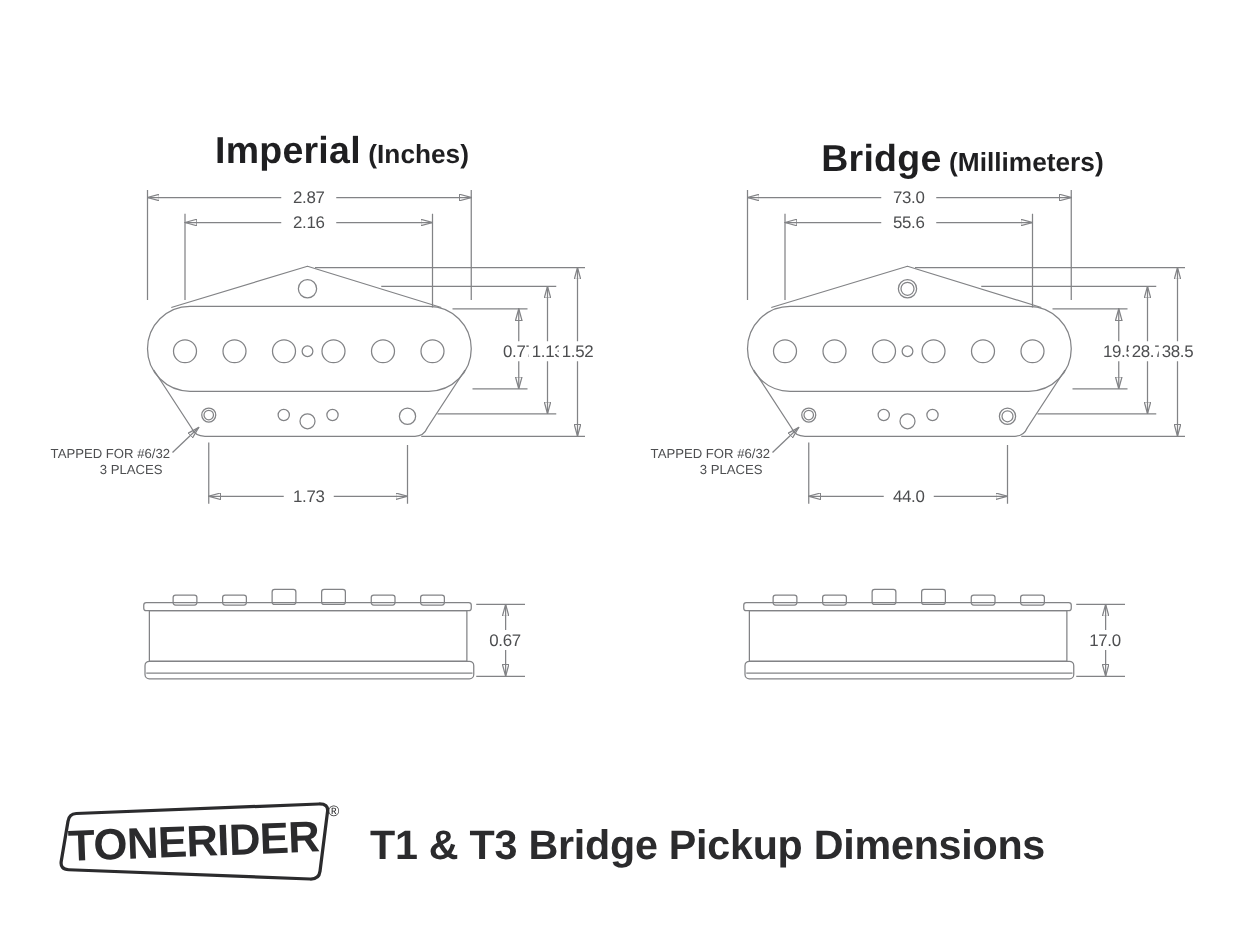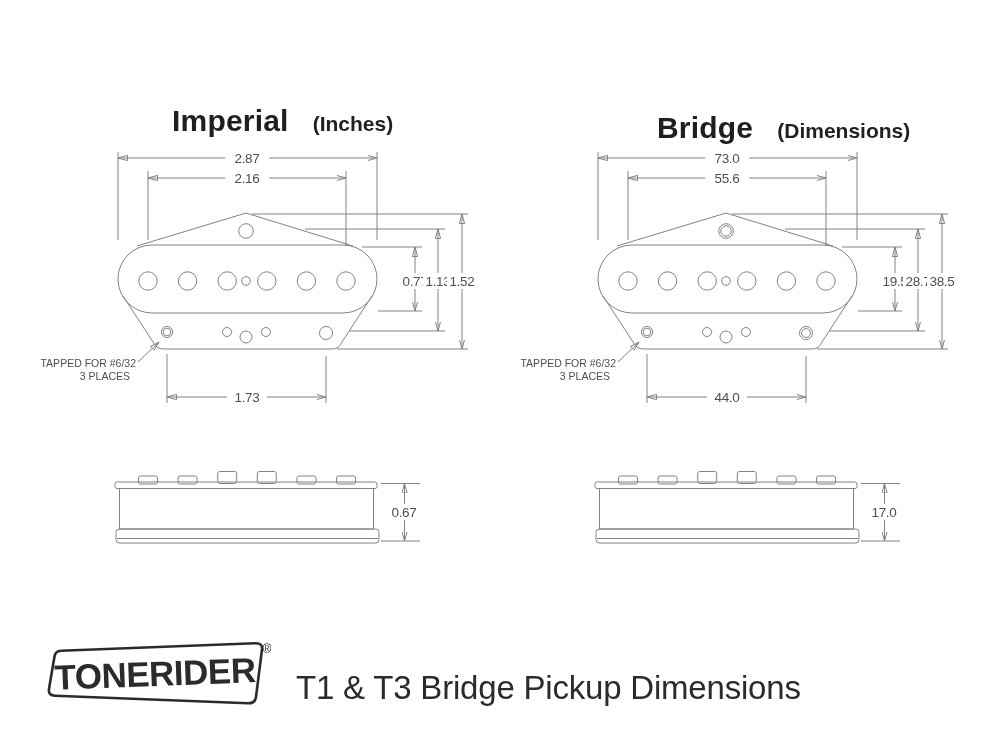--- a/index.html
+++ b/index.html
@@ -5,53 +5,53 @@
   :root{
     --line:#828386;
     --dimtext:#4d4e50;
     --dark:#2b2b2d;
   }
   html,body{margin:0;padding:0;background:#fff;}
   .page{
     position:relative;width:1000px;height:750px;background:#ffffff;
     font-family:"Liberation Sans",sans-serif;overflow:hidden;
   }
-  .heading{position:absolute;display:flex;align-items:baseline;gap:24px;color:#1f1f21;}
+  .heading{position:absolute;display:flex;align-items:baseline;gap:6px;color:#1f1f21;}
   .h-main{font-size:30px;font-weight:700;letter-spacing:.2px;}
   .h-sub{font-size:21px;font-weight:700;margin-top:20px;}
   #diagram{position:absolute;left:0;top:0;}
   #diagram line,#diagram path,#diagram rect,#diagram circle,#diagram polyline{
     fill:none;stroke:var(--line);stroke-width:1;
   }
   #diagram rect.tbg{fill:#ffffff;stroke:none;}
   #diagram text{stroke:none;fill:var(--dimtext);font-size:13.5px;letter-spacing:-0.3px;}
   #diagram text.dim{text-anchor:middle;dominant-baseline:central;}
   #diagram text.note{font-size:10.5px;text-anchor:end;dominant-baseline:central;letter-spacing:0;}
   .footer-title{
-    position:absolute;left:296px;top:657px;font-size:33px;font-weight:400;
-    color:var(--dark);letter-spacing:-0.2px;white-space:nowrap;margin-top:12px;
+    position:absolute;left:296px;top:657px;font-size:33px;font-weight:700;
+    color:var(--dark);letter-spacing:-0.2px;white-space:nowrap;
   }
   #logo{position:absolute;left:33px;top:634px;}
   #logo path{fill:none;stroke:var(--dark);stroke-width:2.6;stroke-linejoin:round;}
   #logo text{fill:var(--dark);}
   .logo-word{font-size:35px;font-weight:700;letter-spacing:-0.5px;text-anchor:middle;dominant-baseline:central;}
   .logo-reg{font-size:12px;font-weight:400;text-anchor:middle;dominant-baseline:central;}
 </style>
 </head>
 <body>
 
 <div class="page">
 
   <div class="heading" style="left:172px;top:92px">
     <span class="h-main">Imperial</span>
     <span class="h-sub">(Inches)</span>
   </div>
   <div class="heading" style="left:657px;top:99px">
     <span class="h-main">Bridge</span>
-    <span class="h-sub">(Dimensions)</span>
+    <span class="h-sub">(Millimeters)</span>
   </div>
 
   <svg id="diagram" width="1000" height="620" viewBox="0 0 1000 620">
     <defs>
       <marker id="arr" viewBox="0 0 10 6" refX="9.5" refY="3" markerWidth="10" markerHeight="6" orient="auto-start-reverse">
         <path d="M0,0.4 L9.5,3 L0,5.6 Z" fill="#5b5c5e" stroke="none"></path>
       </marker>
 
       <g id="top-view">
         <rect x="118" y="245" width="259" height="68" rx="34" ry="34"></rect>

